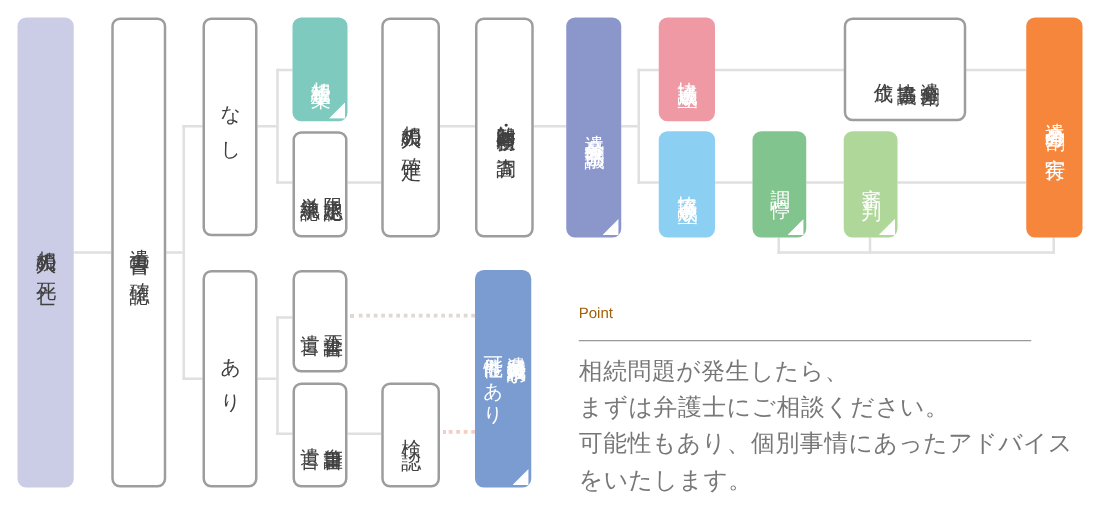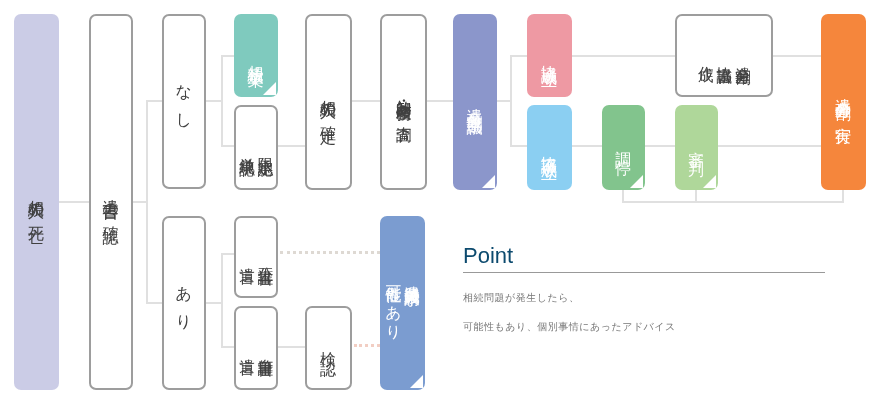--- a/index.html
+++ b/index.html
@@ -25,23 +25,23 @@
   .wide{letter-spacing:10px;}
   .tight{letter-spacing:1px;font-size:15.5px;}
 
   .tri{position:absolute;right:2px;bottom:2px;width:13px;height:13px;background:#fff;
        clip-path:polygon(100% 0,100% 100%,0 100%);}
 
   .cn{position:absolute;background:#e0e0e0;}
   .dotline{position:absolute;height:0;border-top:3px dotted #ded9d3;}
   .dotpink{border-top-color:#f2cec3;}
 
-  .point-heading{position:absolute;left:463px;top:243px;font-size:22px;color:#0c4a6e;}
+  .point-heading{position:absolute;left:463px;top:243px;font-size:12px;color:#a16207;}
   .point-divider{position:absolute;left:463px;top:272px;width:362px;height:1px;background:#999;}
-  .point-text{position:absolute;left:463px;top:283px;font-size:10px;color:#777;
+  .point-text{position:absolute;left:463px;top:283px;font-size:19px;color:#777;
               line-height:29px;letter-spacing:0.5px;}
 </style>
 </head>
 <body>
 
 <div id="stage">
 
   <div class="cn" style="left:59px;top:201px;width:30px;height:2px;"></div>
   <div class="cn" style="left:133px;top:201px;width:13px;height:2px;"></div>
   <div class="cn" style="left:146px;top:100px;width:2px;height:204px;"></div>
@@ -169,16 +169,18 @@
       <span>遺留分減殺請求の</span>
       <span>可能性もあり</span>
     </div>
     <span class="tri"></span>
   </div>
 
   <div class="point-heading">Point</div>
   <div class="point-divider"></div>
   <div class="point-text">
     <div>相続問題が発生したら、</div>
+    <div>まずは弁護士にご相談ください。</div>
     <div>可能性もあり、個別事情にあったアドバイス</div>
+    <div>をいたします。</div>
   </div>
 
 </div>
 
 </body></html>

